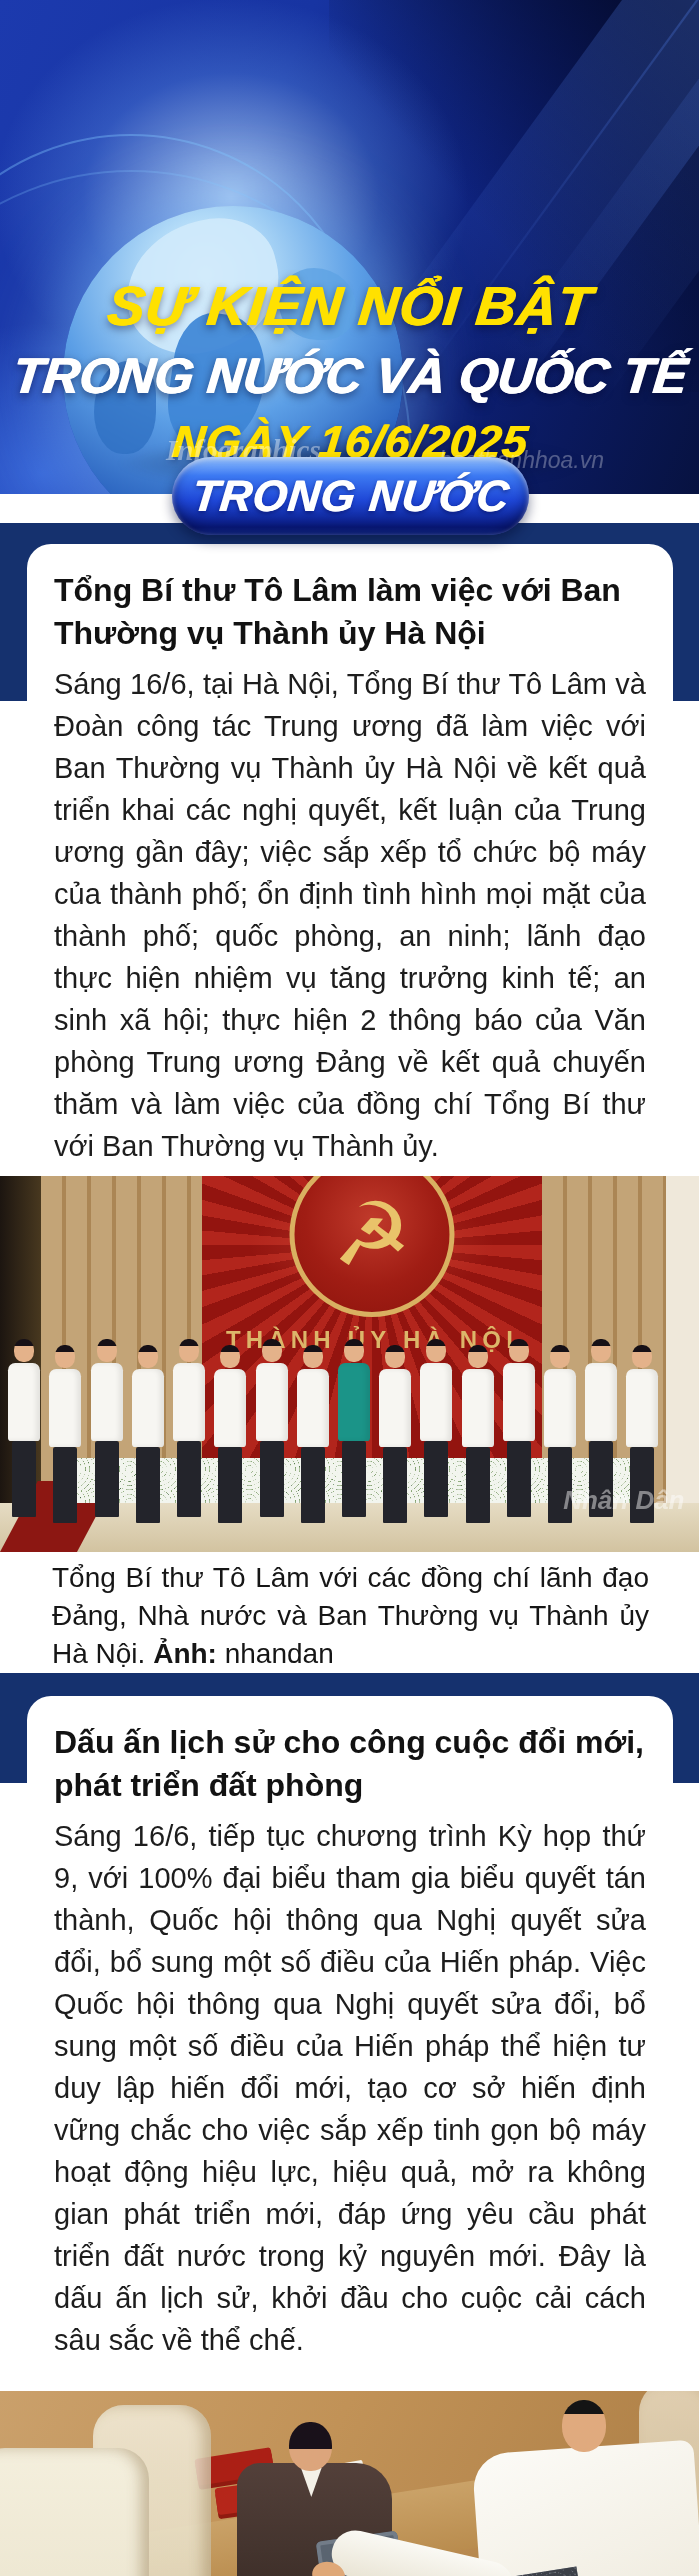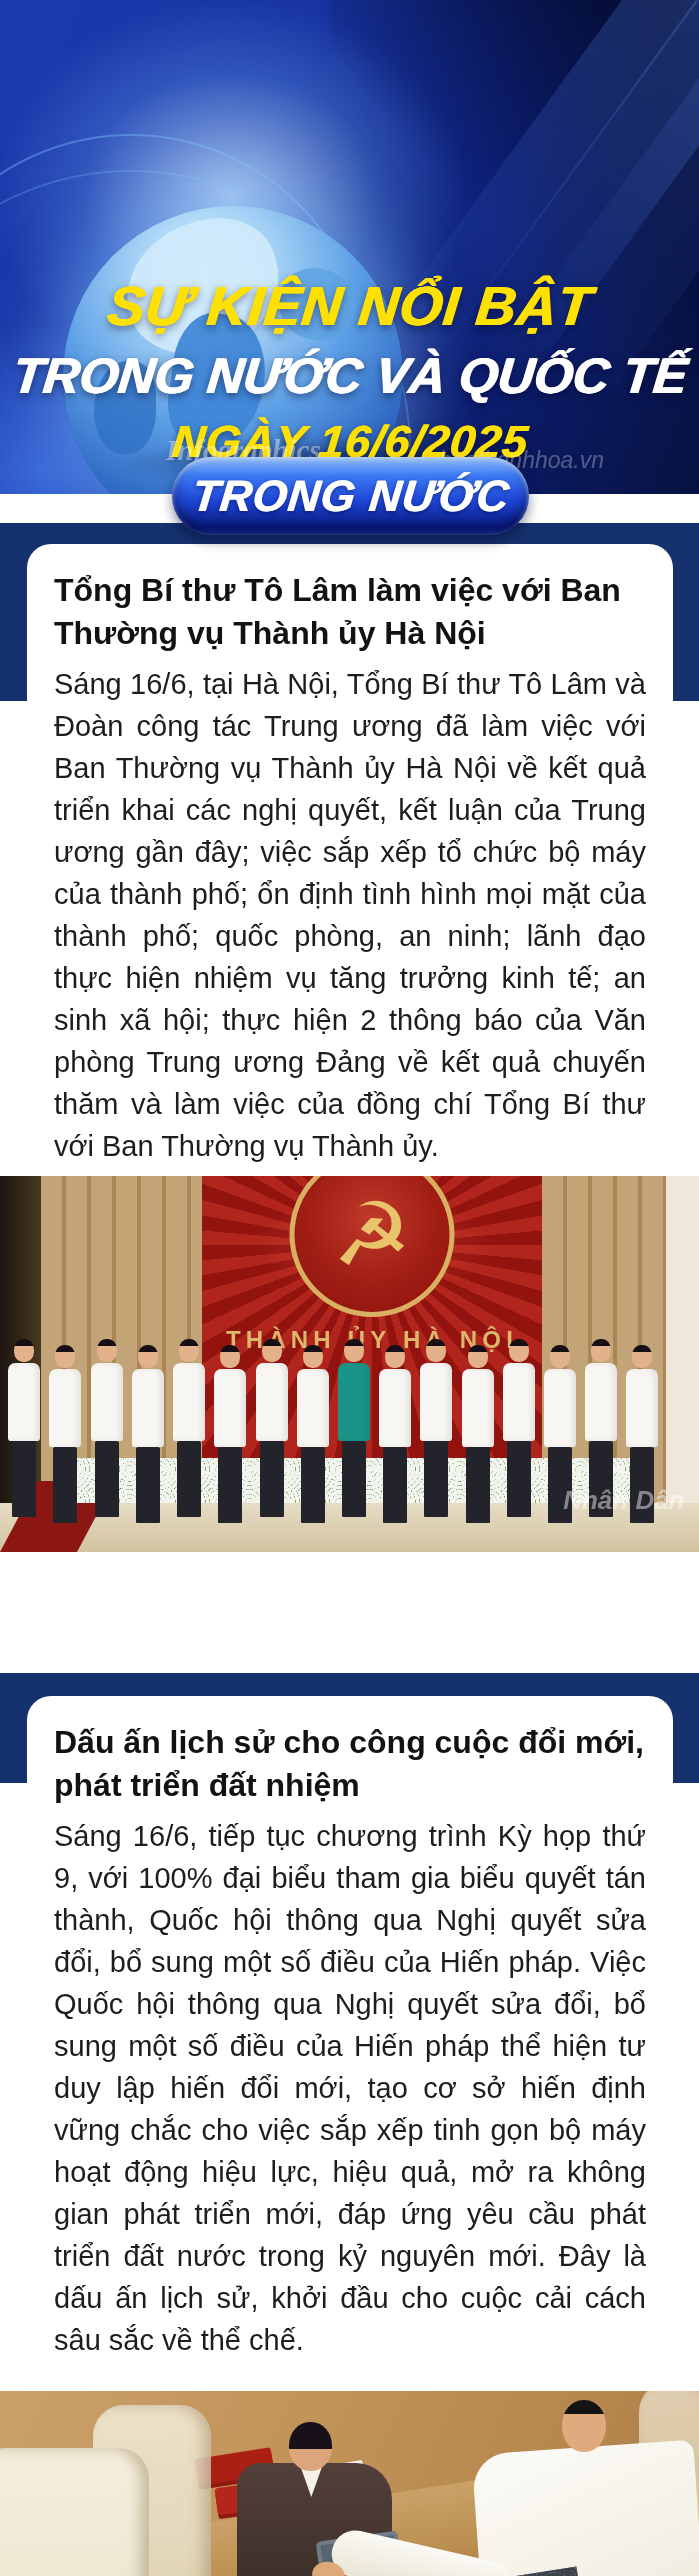--- a/index.html
+++ b/index.html
@@ -269,23 +269,24 @@
         </div>
         <div class="figp" style="left:625px;top:169px">
             <div class="hd"></div>
           <div class="bd" style="background:#f7f6f2"></div>
           <div class="lg"></div>
         </div>
       </div>
     <div class="p1-wm">Nhân Dân</div>
   </div>
 
+  <p class="caption cap1"><span>Tổng Bí thư Tô Lâm với các đồng chí lãnh đạo Đảng, Nhà nước và Ban Thường vụ Thành ủy Hà Nội.</span> <b>Ảnh:</b> <span>nhandan</span></p>
 
   <article class="card card2">
-    <h2>Dấu ấn lịch sử cho công cuộc đổi mới, phát triển đất nhiệm</h2>
+    <h2>Dấu ấn lịch sử cho công cuộc đổi mới, phát triển đất phòng</h2>
     <p>Sáng 16/6, tiếp tục chương trình Kỳ họp thứ 9, với 100% đại biểu tham gia biểu quyết tán thành, Quốc hội thông qua Nghị quyết sửa đổi, bổ sung một số điều của Hiến pháp. Việc Quốc hội thông qua Nghị quyết sửa đổi, bổ sung một số điều của Hiến pháp thể hiện tư duy lập hiến đổi mới, tạo cơ sở hiến định vững chắc cho việc sắp xếp tinh gọn bộ máy hoạt động hiệu lực, hiệu quả, mở ra không gian phát triển mới, đáp ứng yêu cầu phát triển đất nước trong kỷ nguyên mới. Đây là dấu ấn lịch sử, khởi đầu cho cuộc cải cách sâu sắc về thể chế.</p>
   </article>
 
   <div class="photo photo2">
     <div class="p2-tier"></div>
     <div class="p2-red r1"></div>
     <div class="p2-red r2"></div>
     <div class="p2-papers"></div>
     <div class="p2-chair c2"></div>
     <div class="p2-chair c3"></div>

